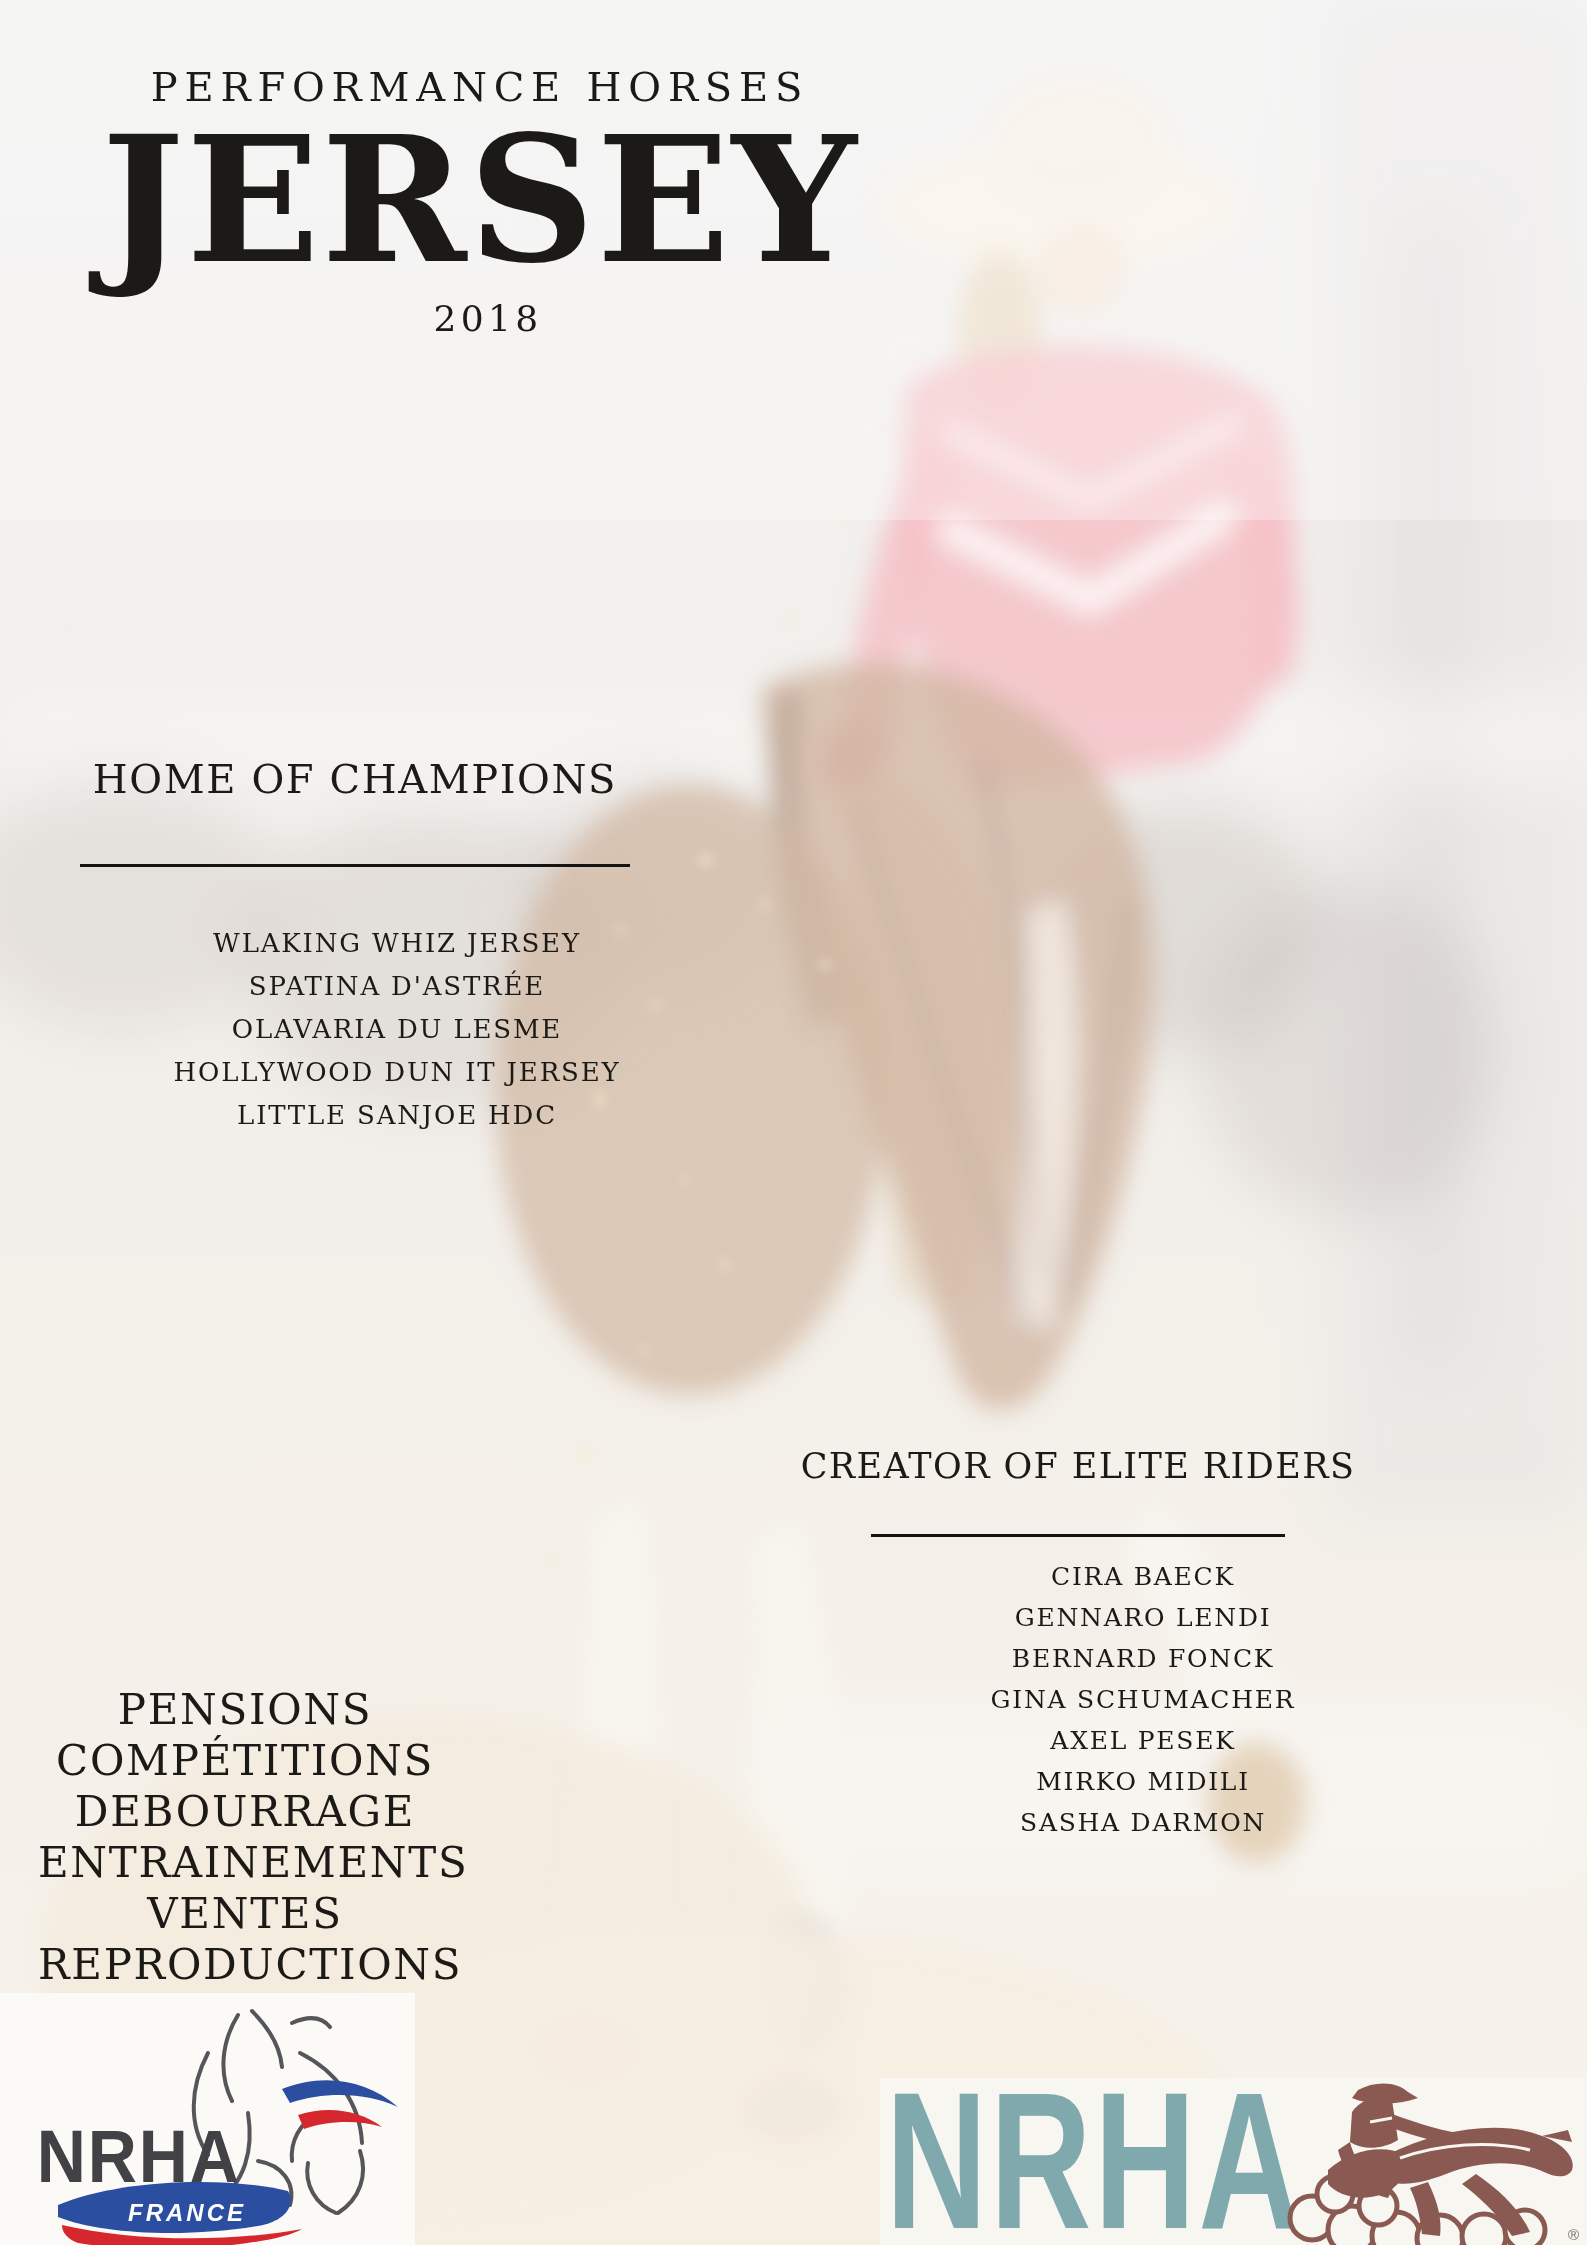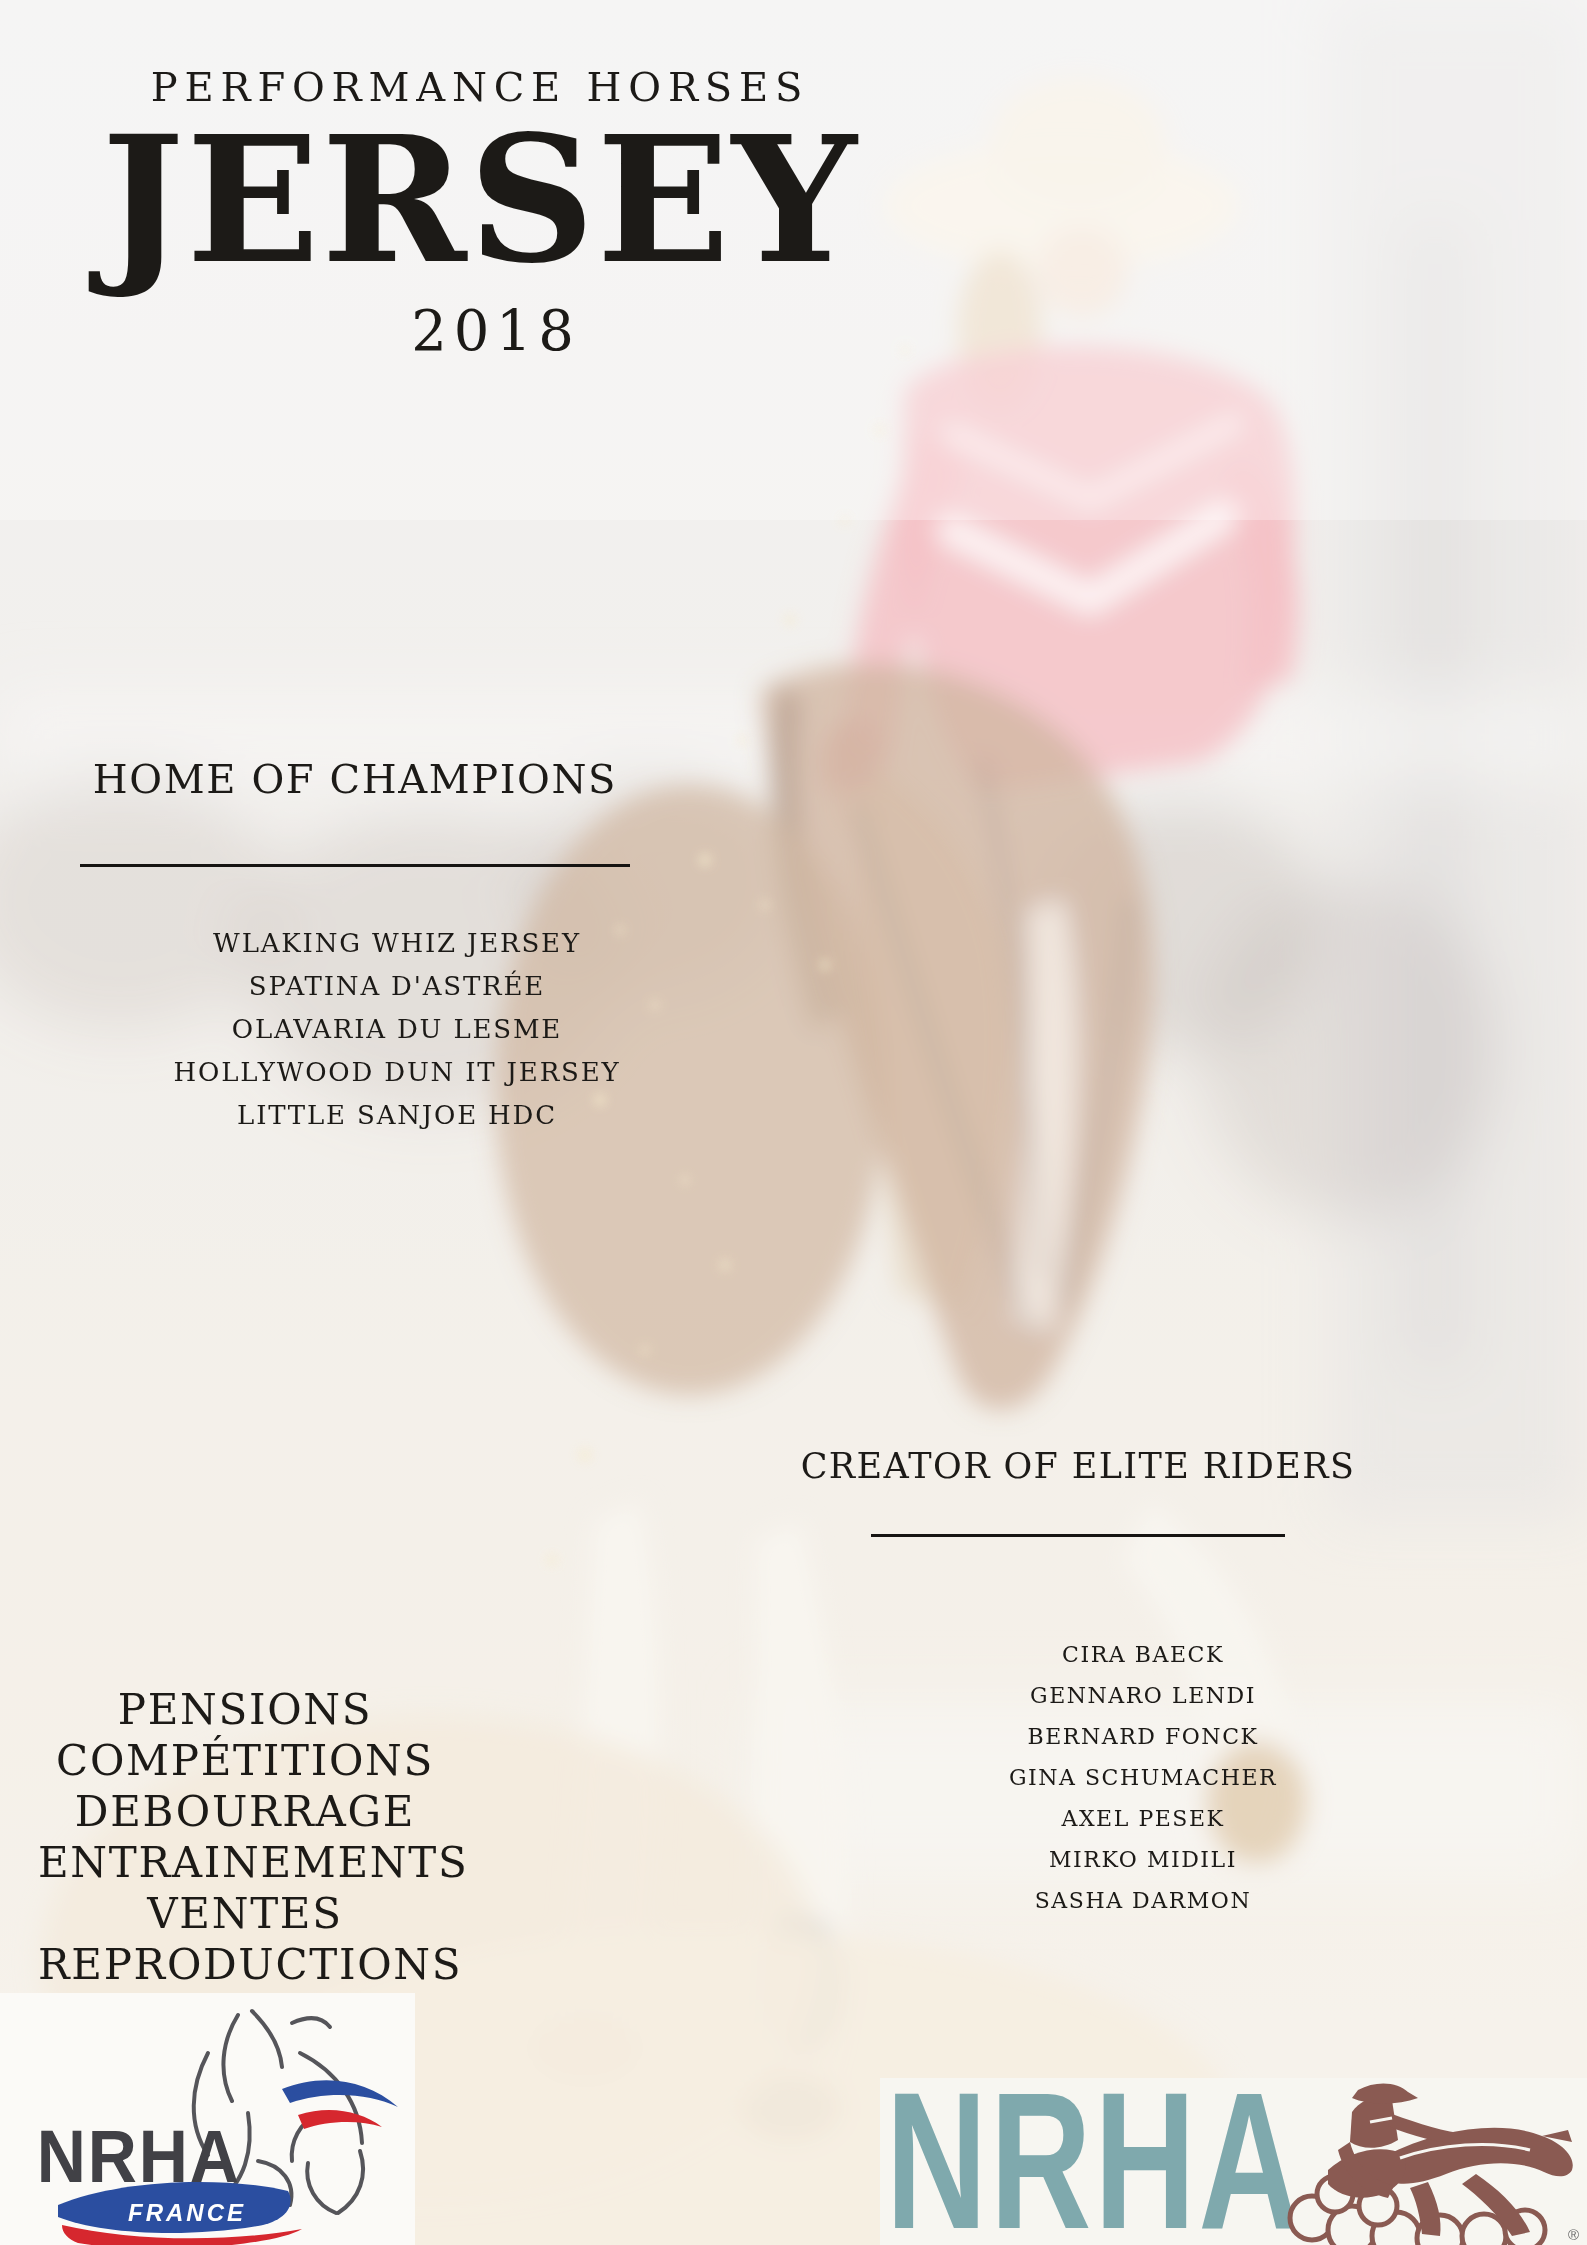--- a/index.html
+++ b/index.html
@@ -5,29 +5,29 @@
   html,body{margin:0;padding:0;background:#cfcfcf;}
   .poster{
     position:relative;width:1587px;height:2245px;overflow:hidden;
     background:#eab308;font-family:"DejaVu Serif",serif;color:#1c1a17;
   }
   .bg{position:absolute;inset:0;}
   .layer{position:absolute;}
   .center{text-align:center;}
   .kicker{top:64px;left:0;width:960px;font-size:40px;letter-spacing:.17em;font-weight:500;}
   .title{top:112px;left:0;width:960px;font-size:175px;font-weight:bold;letter-spacing:.01em;line-height:1;}
-  .year{top:298px;left:16px;width:960px;font-size:56px;letter-spacing:.12em;}
+  .year{top:298px;left:8px;width:960px;font-size:36px;letter-spacing:.12em;}
   .h-champions{top:756px;left:55px;width:600px;font-size:40px;letter-spacing:.04em;}
   .rule{position:absolute;height:3px;background:#161412;}
   .rule1{top:864px;left:80px;width:550px;}
   .rule2{top:1534px;left:871px;width:414px;}
   .h-elite{top:1446px;left:778px;width:600px;font-size:35px;letter-spacing:.04em;}
   .list{list-style:none;margin:0;padding:0;}
   .champions-list{top:922px;left:97px;width:600px;font-size:26px;line-height:43px;letter-spacing:.07em;}
-  .elite-list{top:1634px;left:843px;width:600px;font-size:22px;line-height:41px;letter-spacing:.07em;}
+  .elite-list{top:1556px;left:843px;width:600px;font-size:25px;line-height:41px;letter-spacing:.07em;}
   .services-list{top:1684px;left:0px;width:414px;font-size:42px;line-height:51px;letter-spacing:.04em;padding-left:38px;}
   .logo-france{position:absolute;left:0;top:1993px;width:415px;height:252px;}
   .logo-nrha{position:absolute;left:880px;top:2078px;width:707px;height:167px;}
   svg text{font-family:"Liberation Sans",sans-serif;}
 </style>
 </head>
 <body>
 
 <div class="poster">
 

